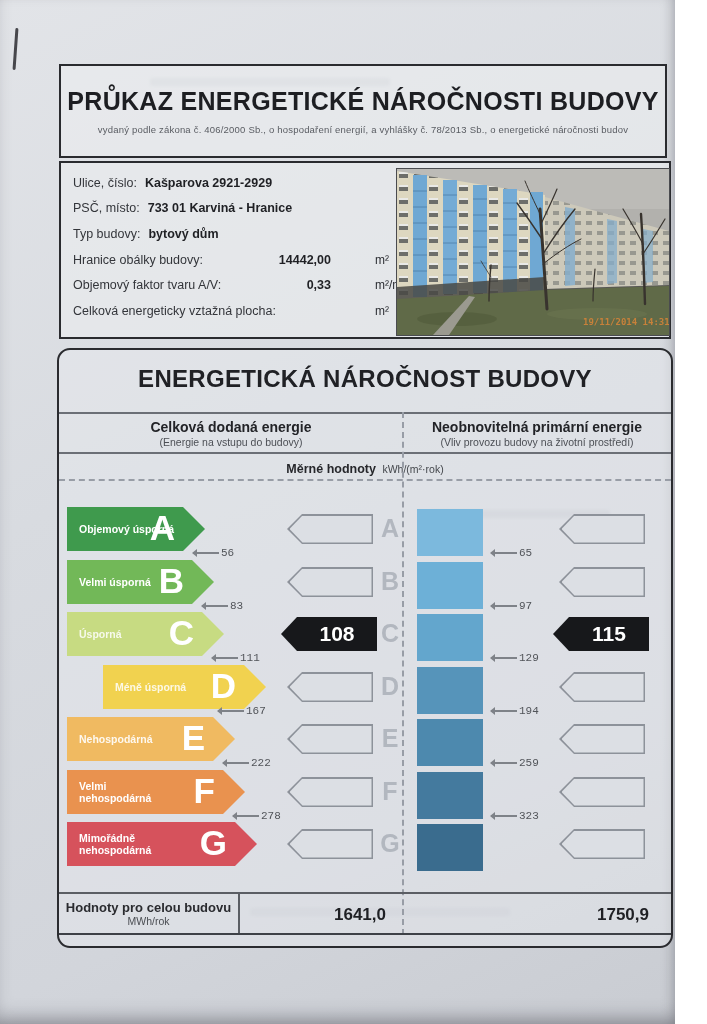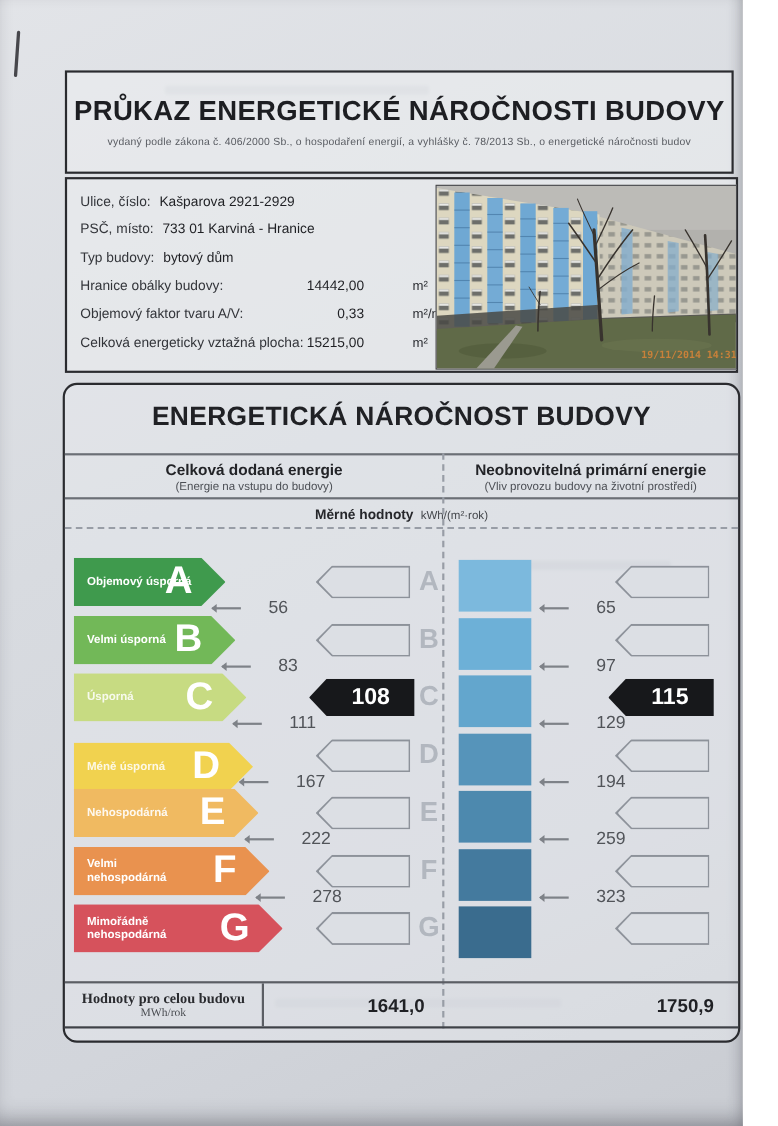--- a/index.html
+++ b/index.html
@@ -19,21 +19,21 @@
 
   
   .hdrbox { left:59px; top:64px; width:608px; height:94px; display:flex; flex-direction:column;
     align-items:center; justify-content:center; gap:8px; }
   .doc-title { font-size:25px; font-weight:bold; letter-spacing:.3px; color:#1d1e22; }
   .doc-sub { font-size:9.5px; color:#595c62; letter-spacing:.2px; }
 
   
   .infobox { left:59px; top:161px; width:612px; height:178px; }
   .irow { position:absolute; left:12px; height:20px; font-size:12.5px; color:#33353a; white-space:nowrap; }
-  .irow .ival { font-weight:normal; color:#1f2024; margin-left:8px; }
+  .irow .ival { font-weight:bold; color:#1f2024; margin-left:8px; }
   .irow.num .ival { position:absolute; left:0; width:258px; text-align:right; margin:0; }
   .irow.num .iunit { position:absolute; left:264px; font-size:12px; color:#2c2e33;padding-left:38px; }
   .photo { position:absolute; left:335px; top:5px; width:274px; height:168px;
     border:1px solid #4a4b4f; background:#b4b3af; }
 
   
   .mainbox { left:57px; top:348px; width:616px; height:600px; background:rgba(233,235,239,.45);border-radius:13px; }
   .sec-title { position:absolute; top:15px; left:0; width:100%; text-align:center;
     font-size:24px; font-weight:bold; color:#202125; letter-spacing:.3px; }
   .colheaders { position:absolute; top:62px; left:0; width:100%; height:42px;
@@ -59,21 +59,21 @@
   .carrow .clabel { position:absolute; left:12px; top:50%; transform:translateY(-50%);
     width:100px; font-size:10.5px; font-weight:bold; color:#ffffff; line-height:1.18; }
   .carrow .cletter { position:absolute; right:30px; top:50%; transform:translateY(-52%);
     font-size:35px; font-weight:bold; color:#ffffff; }
 
   
   .tick { position:absolute; height:14px; display:flex; align-items:center; }
   .tickline { width:26px; height:2px; background:#7e8288; position:relative; }
   .tickline::before { content:""; position:absolute; left:-1px; top:-3px;
     border:4px solid transparent; border-right:5px solid #7e8288; border-left:0; }
-  .ticknum { font-size:16px; color:#515459; margin-left:25px; }
+  .ticknum { font-size:11px; color:#515459; margin-left:2px;font-family:Liberation Mono, monospace; }
 
   
   .varrow { position:absolute; width:86px; height:30px;text-align:right; }
   .varrow .vo { position:absolute; inset:0; background:#8d929a;
     clip-path:polygon(15px 0,100% 0,100% 100%,15px 100%,0 50%); }
   .varrow .vi { position:absolute; left:2.5px; top:1.5px; right:1.5px; bottom:1.5px;
     background:#dcdfe4; clip-path:polygon(13px 0,100% 0,100% 100%,13px 100%,0 50%); }
   .varrow.filled { width:96px; height:34px; }
   .varrow.filled .vf { position:absolute; inset:0; background:#17181b;
     clip-path:polygon(16px 0,100% 0,100% 100%,16px 100%,0 50%);
@@ -83,21 +83,21 @@
     font-size:25px; font-weight:bold; color:#b2b7bf; }
 
   
   .bseg { position:absolute; left:358px; width:66px; height:47px; }
 
   
   .totals { position:absolute; top:542px; left:0; width:612px; height:43px;
     border-top:2px solid #5b5e64; border-bottom:2px solid #3e4147; }
   .tlabel { position:absolute; left:0; top:0; width:181px; height:100%;
     border-right:2px solid #5b5e64; display:flex; flex-direction:column;
-    align-items:center; justify-content:center;font-family:Liberation Serif, serif; }
+    align-items:center; justify-content:center; }
   .tlabel .t1 { font-size:13px; font-weight:bold; color:#2a2b2f; }
   .tlabel .t2 { font-size:10.5px; color:#4a4d52; }
   .tval { position:absolute; top:11px; font-size:17px; font-weight:bold; color:#1f2024; }
   .tval.left { left:240px; width:122px; text-align:center; }
   .tval.right { right:22px; text-align:right; }
 
   
   .bleed { position:absolute; background:rgba(110,116,128,.12); filter:blur(1.5px);
     height:8px; border-radius:3px; }
 </style>
@@ -125,21 +125,21 @@
     <div class="irow" style="top:64px">
       <span class="ilbl">Typ budovy:</span><span class="ival">bytový dům</span>
     </div>
     <div class="irow num" style="top:90px">
       <span class="ilbl">Hranice obálky budovy:</span><span class="ival">14442,00</span><span class="iunit">m²</span>
     </div>
     <div class="irow num" style="top:115px">
       <span class="ilbl">Objemový faktor tvaru A/V:</span><span class="ival">0,33</span><span class="iunit">m²/m³</span>
     </div>
     <div class="irow num" style="top:141px">
-      <span class="ilbl">Celková energeticky vztažná plocha:</span><span class="ival">15215,00</span><span class="iunit">m²</span>
+      <span class="ilbl">Celková energeticky vztažná plocha:</span><span class="iunit">m²</span>
     </div>
 
     <div class="photo">
       <svg width="272" height="166" viewBox="0 0 272 166" xmlns="http://www.w3.org/2000/svg">
         <defs>
           <pattern id="win1" width="15" height="13" patternUnits="userSpaceOnUse">
             <rect x="2" y="3" width="9" height="6" fill="#6d6e6a"></rect>
             <rect x="2" y="3" width="9" height="2" fill="#e9e9e7"></rect>
           </pattern>
           <pattern id="win2" width="11" height="10" patternUnits="userSpaceOnUse">
@@ -244,21 +244,21 @@
         <span class="cletter">A</span>
       </div>
       <div class="carrow" style="top: 78px; width: 147px; background-color: rgb(114, 184, 88);">
         <span class="clabel">Velmi úsporná</span>
         <span class="cletter">B</span>
       </div>
       <div class="carrow" style="top: 130px; width: 157px; background-color: rgb(199, 219, 130);">
         <span class="clabel" style="opacity:.85">Úsporná</span>
         <span class="cletter">C</span>
       </div>
-      <div class="carrow" style="top: 193px; width: 163px; background-color: rgb(241, 210, 79);">
+      <div class="carrow" style="top: 183px; width: 163px; background-color: rgb(241, 210, 79); margin-left: 36px;">
         <span class="clabel" style="opacity:.85">Méně úsporná</span>
         <span class="cletter">D</span>
       </div>
       <div class="carrow" style="top: 235px; width: 168px; background-color: rgb(240, 186, 97);">
         <span class="clabel" style="opacity:.9">Nehospodárná</span>
         <span class="cletter">E</span>
       </div>
       <div class="carrow" style="top: 288px; width: 178px; background-color: rgb(233, 146, 79);">
         <span class="clabel">Velmi nehospodárná</span>
         <span class="cletter">F</span>

